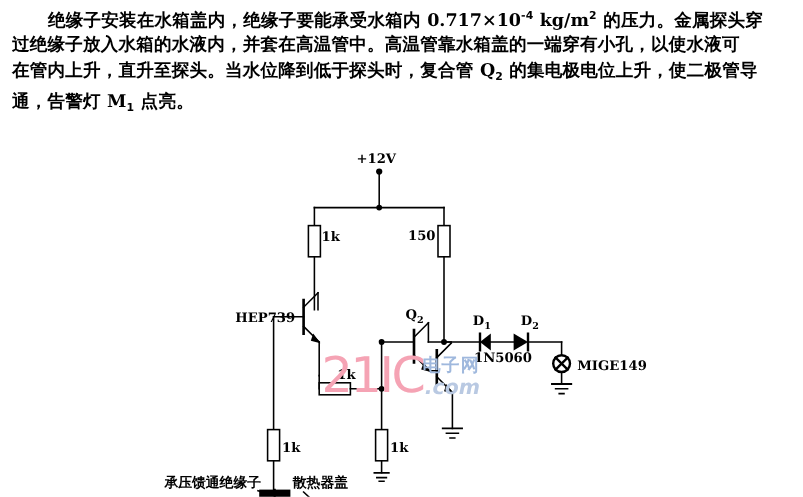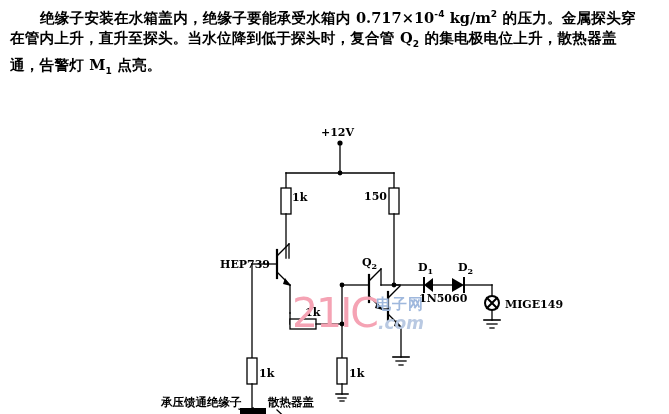--- a/index.html
+++ b/index.html
@@ -37,21 +37,20 @@
   .num { font-family: "DejaVu Serif", "Liberation Serif", serif; font-weight: 700; letter-spacing: 0px;}
   sup, sub { font-size: 0.62em; font-weight:700; }
 
   
   #figure {
     position: absolute;
     left: 0;
     top: 110px;
     width: 591px;
     height: 304px;
-    margin-left: 24px;
   }
   #schematic-svg { position:absolute; left:0; top:0; }
 
   
   #watermark {
     position: absolute;
     left: 268px;
     top: 183px;
     width: 190px;
     height: 46px;
@@ -85,21 +84,22 @@
     font-style: italic;
     letter-spacing: 0px;
     text-align: right;
   }
 </style>
 </head>
 <body>
 
 <div id="article-text">
   <div class="para-line"><span class="indent"></span><span>绝缘子安装在水箱盖内，绝缘子要能承受水箱内 </span><span class="num">0.717×10</span><sup>-4</sup><span class="num"> kg/m</span><sup>2</sup><span> 的压力。金属探头穿</span></div>
-  <div class="para-line"><span>在管内上升，直升至探头。当水位降到低于探头时，复合管 </span><span class="num">Q</span><sub>2</sub><span> 的集电极电位上升，散热器盖</span></div>
+  <div class="para-line"><span>过绝缘子放入水箱的水液内，并套在高温管中。高温管靠水箱盖的一端穿有小孔，以使水液可</span></div>
+  <div class="para-line"><span>在管内上升，直升至探头。当水位降到低于探头时，复合管 </span><span class="num">Q</span><sub>2</sub><span> 的集电极电位上升，使二极管导</span></div>
   <div class="para-line"><span>通，告警灯 </span><span class="num">M</span><sub>1</sub><span> 点亮。</span></div>
 </div>
 
 <div id="figure">
 
   <svg id="schematic-svg" width="669" height="304" viewBox="0 0 669 304">
     <g stroke="#000" stroke-width="1.3" fill="none" stroke-linecap="square">
 
       <circle cx="316" cy="33" r="2.6" fill="#000" stroke="none"></circle>
       <line x1="316" y1="35" x2="316" y2="63"></line>

